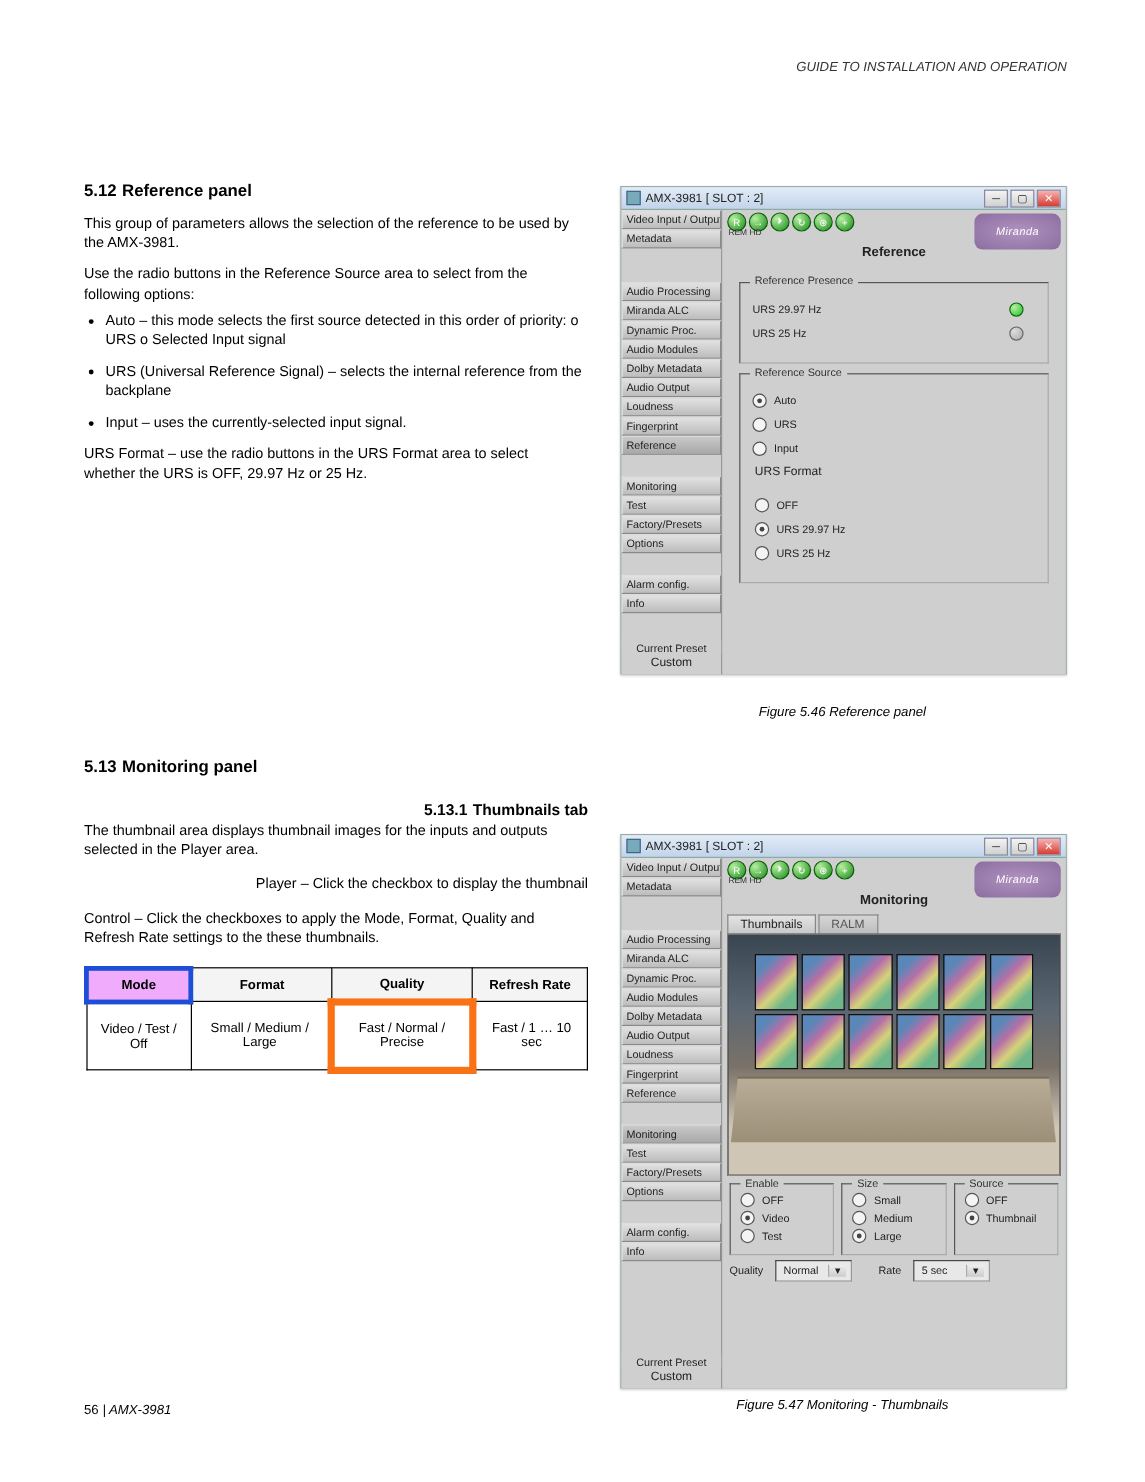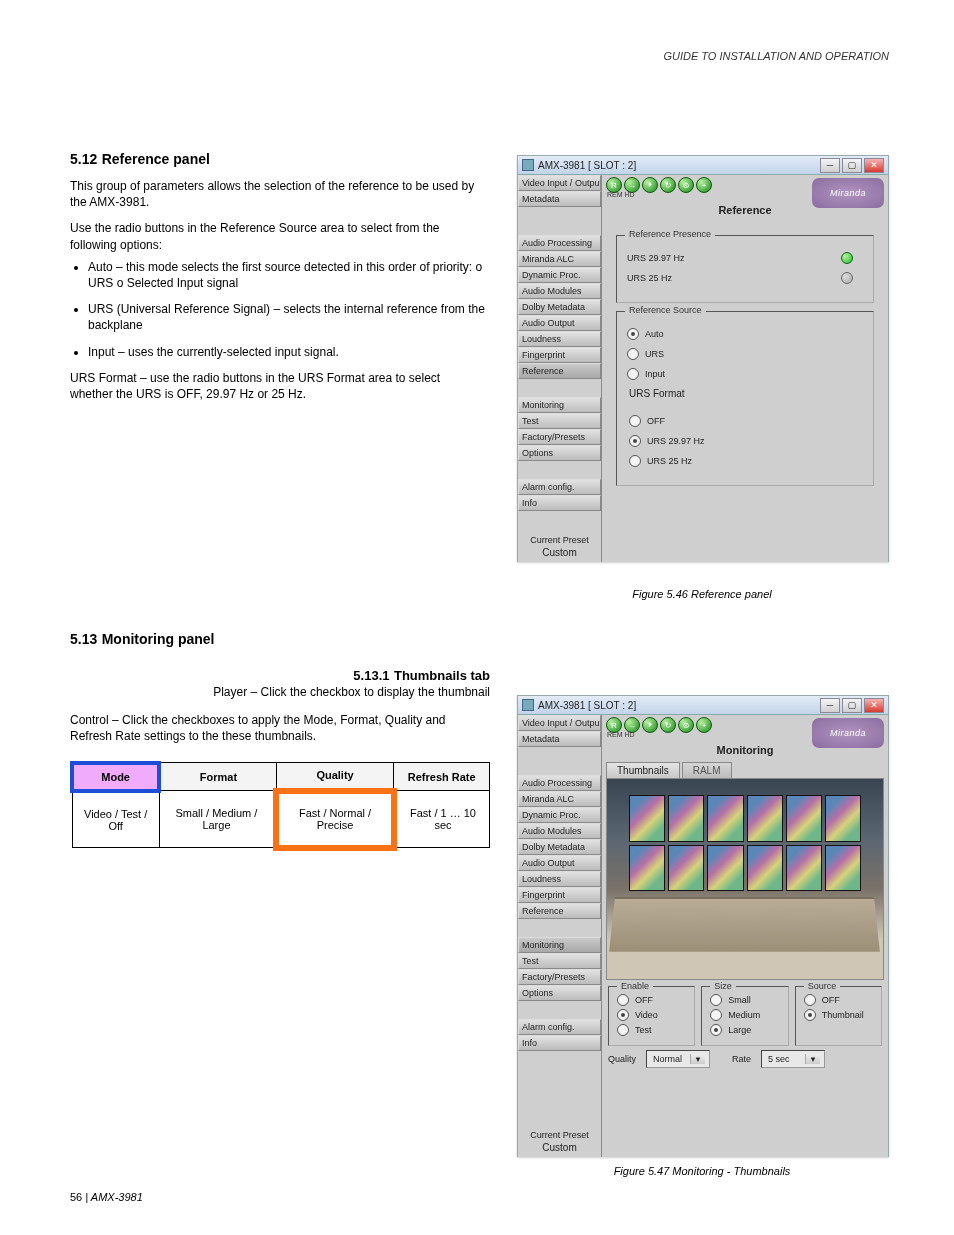--- a/index.html
+++ b/index.html
@@ -271,21 +271,21 @@
     background: linear-gradient(#eee,#ccc);
   }
   .qr-row { display:flex; align-items:center; gap:4px; margin: 4px 6px 8px 6px; font-size:9px; }
   .caption {
     font-style: italic;
     font-size: 11px;
     text-align: center;
   }
   .footer {
     position: absolute;
-    bottom: 32px;
+    bottom: 54px;
     left: 70px;
     right: 65px;
     display: flex;
     justify-content: space-between;
     font-size: 11px;
     font-style: italic;
   }
   .footer .pagen { font-style: normal; }
 </style>
 </head>
@@ -438,20 +438,21 @@
     <div style="margin-bottom:18px;">
       <span class="section-num">5.13</span>
       <span> </span>
       <span class="section-title">Monitoring panel</span>
     </div>
     <div style="text-align:right;">
       <span style="font-weight:bold; font-size:13px;">5.13.1</span>
       <span> </span>
       <span style="font-weight:bold; font-size:13px;">Thumbnails tab</span>
     </div>
+    <div class="body-text" style="margin-bottom:12px;">The thumbnail area displays thumbnail images for the inputs and outputs selected in the Player area.</div>
     <div class="body-text" style="margin-bottom:12px;text-align:right;">
       <span>Player – </span><span>Click the checkbox to display the thumbnail</span>
     </div>
     <div class="body-text" style="margin-bottom:16px;">
       <span>Control – </span><span>Click the checkboxes to apply the Mode, Format, Quality and Refresh Rate settings to the these thumbnails.</span>
     </div>
 
     <table style="border-collapse:collapse; font-size:11px; width:100%;">
       <tbody>
           <tr>

